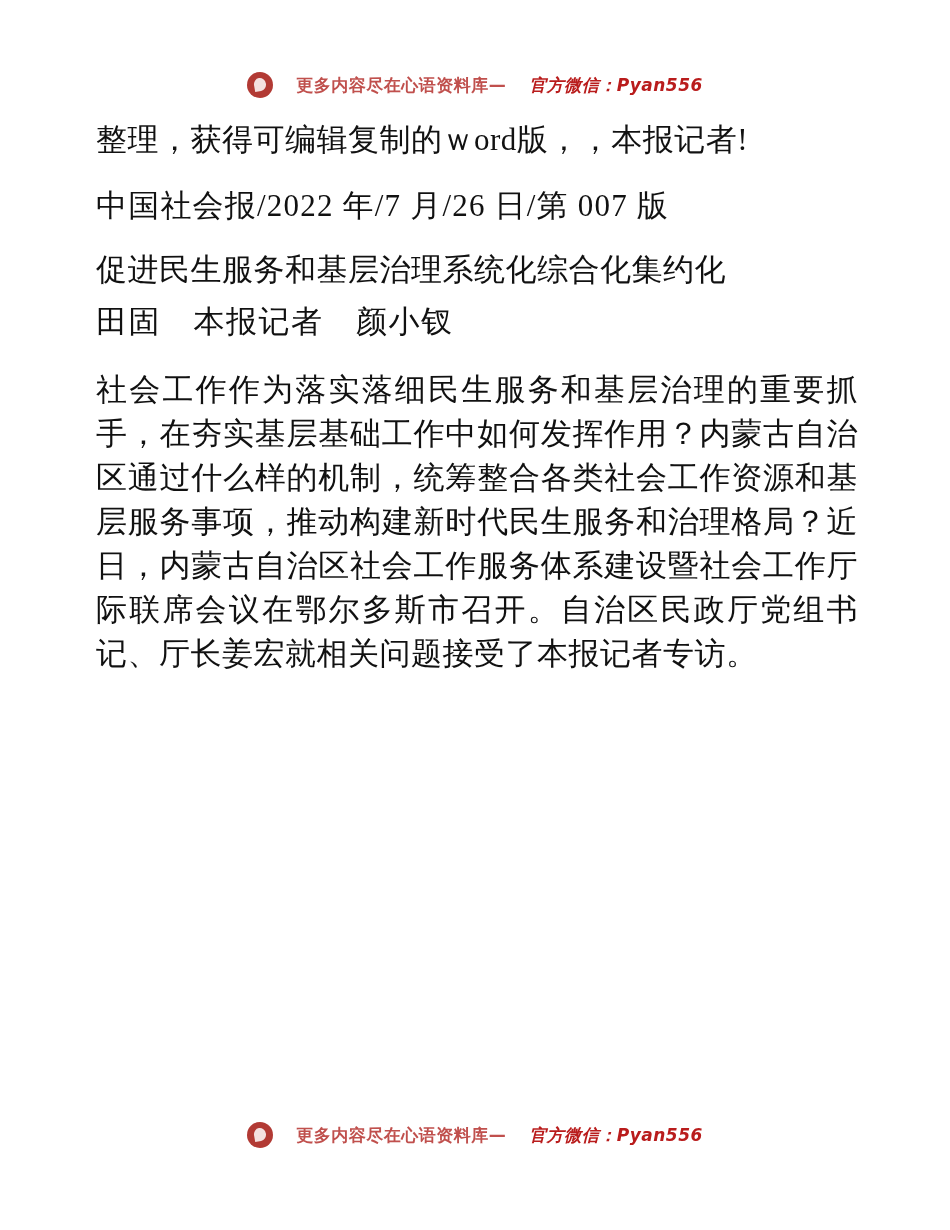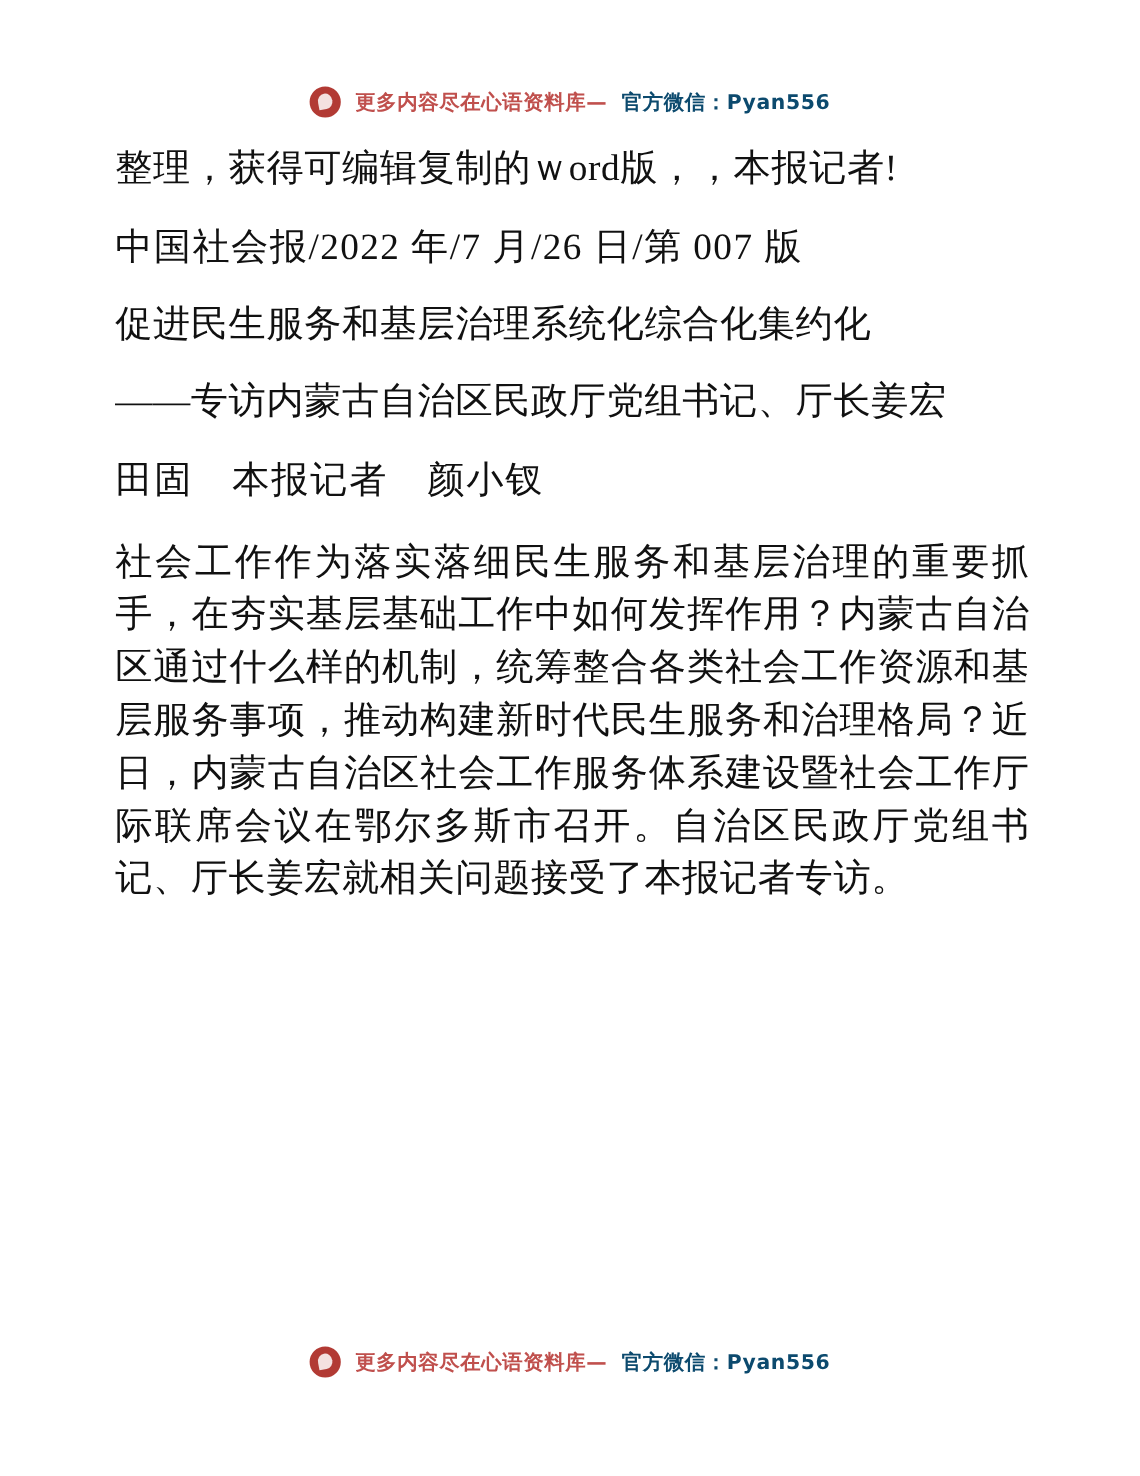--- a/index.html
+++ b/index.html
@@ -24,21 +24,21 @@
   }
 
   
   .watermark {
     position: absolute;
     left: 0;
     width: 950px;
     display: flex;
     align-items: center;
     justify-content: center;
-    gap: 12px;
+    gap: 23px;
     color: #c0504d;
     font-family: "DejaVu Sans", "Liberation Sans", sans-serif;
     font-size: 17px;
     font-weight: bold;
     letter-spacing: 0.5px;
     white-space: nowrap;
   }
   .watermark.top { top: 72px; }
   .watermark.bottom { top: 1122px; }
 
@@ -57,21 +57,21 @@
     left: 7px;
     top: 6px;
     width: 12px;
     height: 13px;
     border-radius: 50% 50% 50% 0;
     background: #ffffff;
     opacity: 0.85;
     transform: rotate(-10deg);
   }
   .wm-text-main { color: #c0504d; }
-  .wm-text-sub { color: #0c4a6e; }
+  .wm-text-sub { color: #b91c1c; font-style: italic; }
 
   
   .doc {
     position: absolute;
     left: 96px;
     top: 118px;
     width: 762px;
   }
 
   .para {
@@ -80,21 +80,21 @@
     letter-spacing: 0.5px;
     margin: 0 0 7px 0;
     text-align: justify;
     text-justify: inter-ideograph;
     color: #111111;
     font-family: "Liberation Serif", "DejaVu Serif", serif;
   }
 
   .para-note { margin-bottom: 22px; }
   .para-source { margin-bottom: 20px; letter-spacing: 1.2px; }
-  .para-title { margin-bottom: 20px; }
+  .para-title { margin-bottom: 8px; }
   .para-subtitle { margin-bottom: 22px; }
   .para-byline { margin-bottom: 24px; letter-spacing: 1.5px; }
   .para-lead { margin-bottom: 0; }
 </style>
 </head>
 <body>
 
 <div class="page">
 
   <div class="watermark top">
@@ -104,21 +104,20 @@
   </div>
 
   <div class="doc">
 
     <p class="para para-note">整理，获得可编辑复制的ｗord版，，本报记者!</p>
 
     <p class="para para-source">中国社会报/2022 年/7 月/26 日/第 007 版</p>
 
     <p class="para para-title">促进民生服务和基层治理系统化综合化集约化</p>
 
-    <p class="para para-subtitle">——专访内蒙古自治区民政厅党组书记、厅长姜宏</p>
 
     <p class="para para-byline">田固　本报记者　颜小钗</p>
 
     <p class="para para-lead">社会工作作为落实落细民生服务和基层治理的重要抓手，在夯实基层基础工作中如何发挥作用？内蒙古自治区通过什么样的机制，统筹整合各类社会工作资源和基层服务事项，推动构建新时代民生服务和治理格局？近日，内蒙古自治区社会工作服务体系建设暨社会工作厅际联席会议在鄂尔多斯市召开。自治区民政厅党组书记、厅长姜宏就相关问题接受了本报记者专访。</p>
 
   </div>
 
   <div class="watermark bottom">
     <span class="wm-logo"></span>
     <span class="wm-text-main">更多内容尽在心语资料库—</span>

